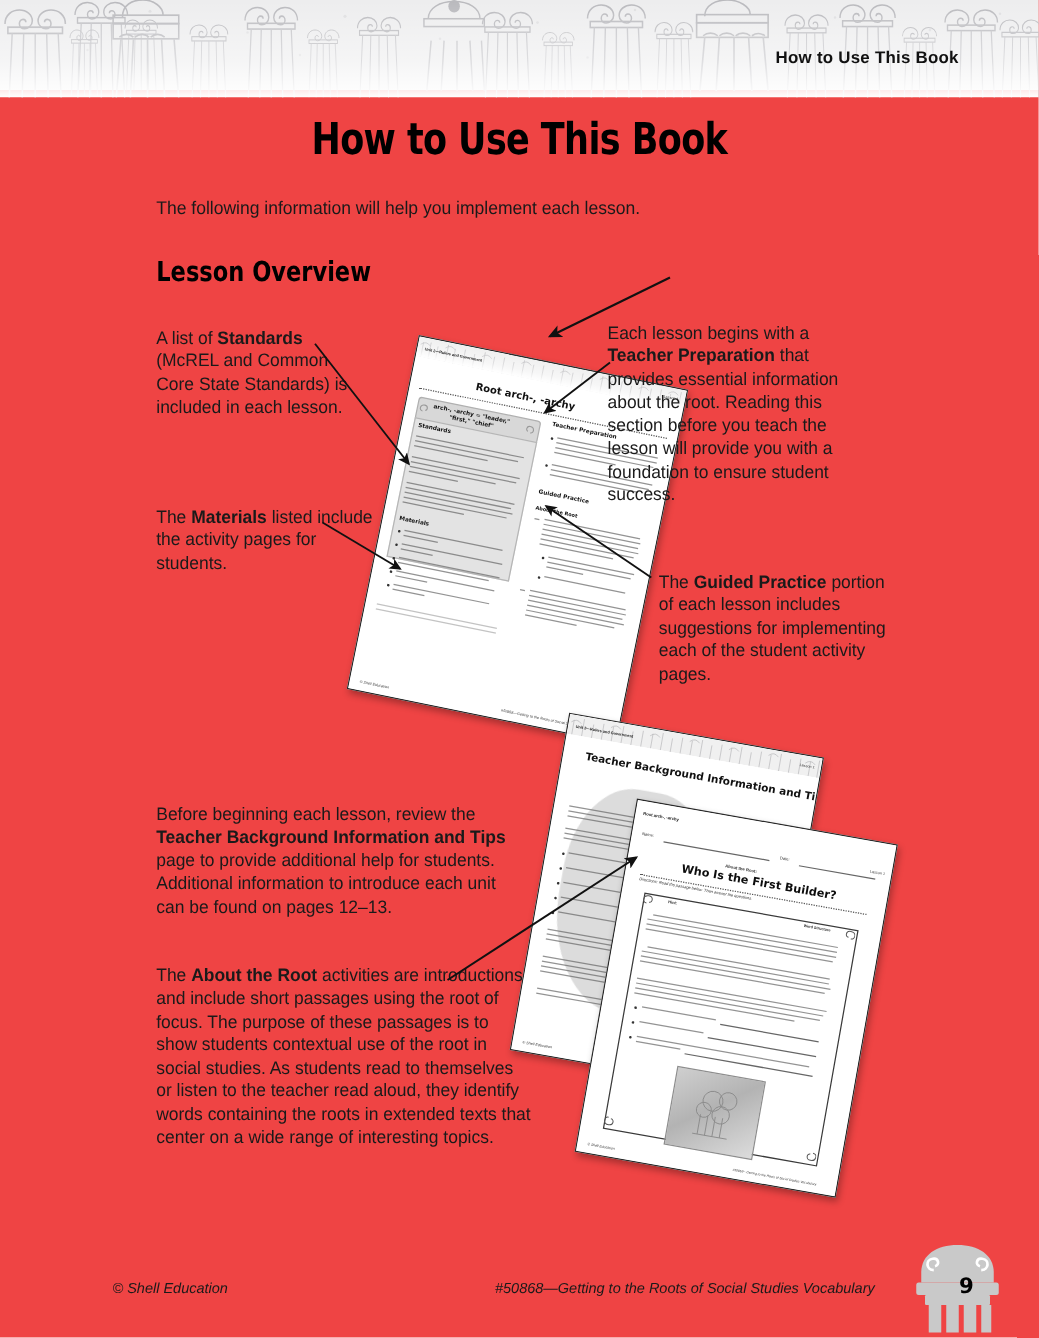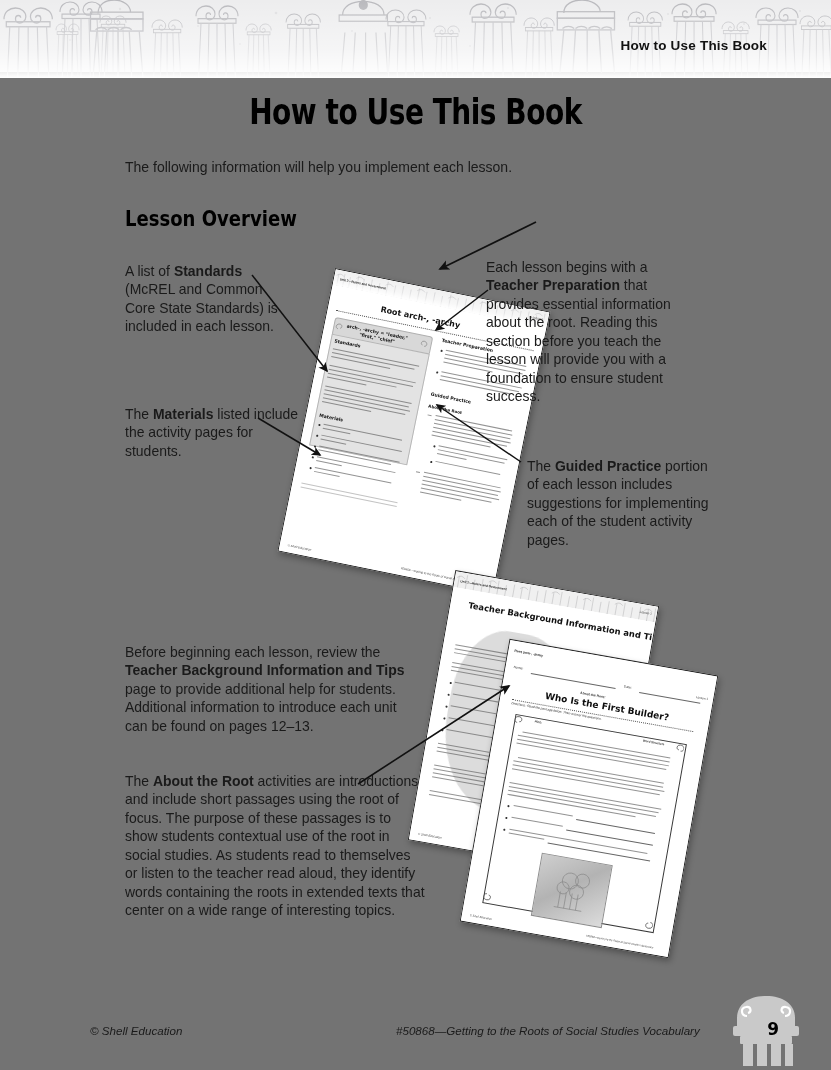--- a/index.html
+++ b/index.html
@@ -9,21 +9,21 @@
   }
   body {
     font-family: "Liberation Sans", sans-serif;
     color: #000000;
   }
   #page {
     position: relative;
     width: 831px;
     height: 1070px;
     overflow: hidden;
-    background: #737373;
+    background: #ef4444;
   }
 
   
   #header-band {
     position: absolute;
     left: 0; top: 0;
     width: 831px; height: 78px;
     overflow: hidden;
   }
   #header-band svg { display: block; }

